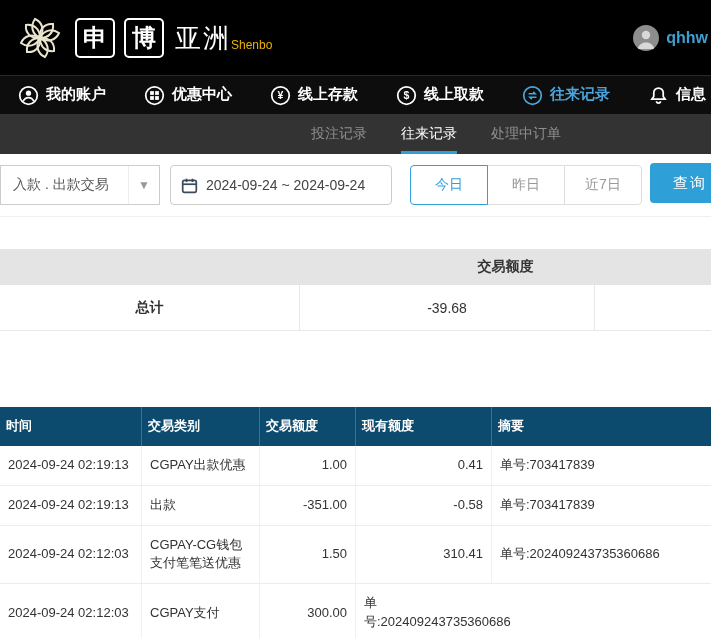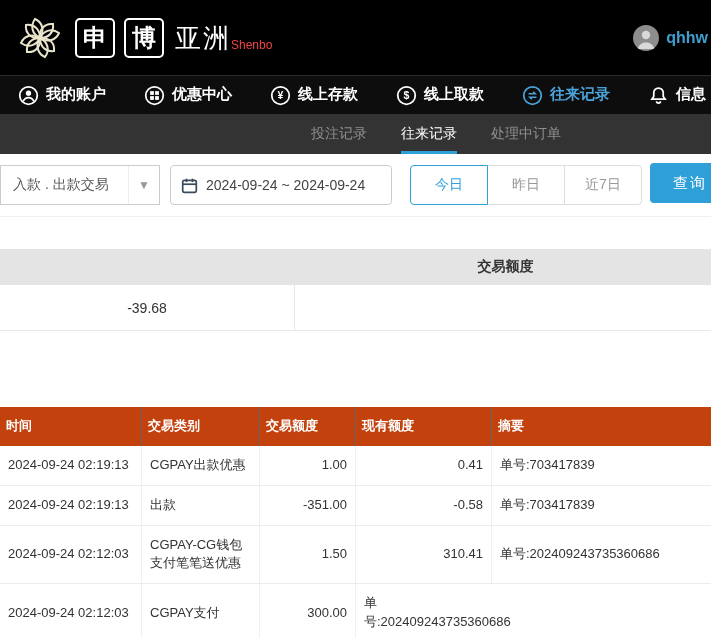--- a/index.html
+++ b/index.html
@@ -8,21 +8,21 @@
     font-family:"Liberation Sans","DejaVu Sans",sans-serif;color:#333;
   }
   
   .topbar{height:75px;background:#000;display:flex;align-items:center;padding:0 0 0 14px;box-sizing:border-box;}
   .logo-group{display:flex;align-items:center;gap:9px;}
   .logo-flower{width:52px;height:52px;}
   .logo-char{width:36px;height:36px;border:2px solid #fff;border-radius:5px;color:#fff;
     font-size:24px;font-weight:bold;display:flex;align-items:center;justify-content:center;}
   .logo-region{display:flex;flex-direction:row;align-items:flex-start;line-height:1;margin-left:2px;}
   .logo-region .region{color:#fff;font-size:26px;font-weight:500;letter-spacing:2px;}
-  .logo-region .sub{color:#ef4444;font-size:12px;align-self:flex-end;margin-top:2px;}
+  .logo-region .sub{color:#eab308;font-size:12px;align-self:flex-end;margin-top:2px;}
   .user-area{margin-left:auto;display:flex;align-items:center;gap:7px;padding-right:3px;}
   .avatar{width:26px;height:26px;border-radius:50%;background:#8d8d8d;display:flex;align-items:flex-end;justify-content:center;overflow:hidden;}
   .username{color:#3f9fd0;font-size:16px;font-weight:bold;white-space:nowrap;}
   
   .navbar{height:38px;background:#0d0d0d;border-top:1px solid #2a2a2a;display:flex;align-items:center;
     padding-left:18px;gap:38px;white-space:nowrap;overflow:hidden;}
   .nav-item{display:flex;align-items:flex-start;gap:7px;color:#fff;font-size:15px;font-weight:bold;cursor:pointer;flex:none;}
   .nav-item.active{color:#4aa4da;}
   .nav-ico{width:21px;height:21px;display:block;}
   
@@ -54,21 +54,21 @@
   .summary-header .sh-label{flex:1;text-align:center;}
   .summary-row{height:45px;display:flex;align-items:stretch;border-bottom:1px solid #e8e8e8;font-size:14px;}
   .summary-row .sr-label{width:300px;display:flex;align-items:center;justify-content:center;font-weight:bold;
     border-right:1px solid #e8e8e8;box-sizing:border-box;}
   .summary-row .sr-value{width:295px;display:flex;align-items:center;justify-content:center;
     border-right:1px solid #e8e8e8;box-sizing:border-box;}
   .summary-row .sr-pad{flex:1;}
   
   .datatable{margin-top:76px;font-size:13px;}
   .dt-row{display:grid;grid-template-columns:142px 118px 96px 136px 1fr;align-items:stretch;}
-  .dt-head{background:#c2410c;color:#fff;font-weight:bold;}
+  .dt-head{background:#0c4a6e;color:#fff;font-weight:bold;}
   .dt-head .dt-cell{padding:10px 6px;text-align:center;border-right:1px solid #656567;}
   .dt-head .dt-cell:last-child{border-right:none;}
   .dt-body .dt-row{border-bottom:1px solid #ececec;background:#fff;}
   .dt-cell{padding:10px 8px;box-sizing:border-box;display:flex;align-items:center;line-height:1.45;}
   .dt-body .dt-cell{border-right:1px solid #f0f0f0;color:#333;}
   .dt-body .dt-cell:last-child{border-right:none;}
   .c-time{justify-content:flex-start;}
   .c-type{justify-content:flex-start;}
   .c-amount,.c-balance{justify-content:flex-end;}
   .c-memo{justify-content:flex-start;}
@@ -185,20 +185,21 @@
   </div>
 </div>
 <button class="search-btn">查询</button>
 
 <div class="summary">
   <div class="summary-header">
     <div class="sh-spacer"></div>
     <div class="sh-label">交易额度</div>
   </div>
   <div class="summary-row">
+    <div class="sr-label">总计</div>
     <div class="sr-value">-39.68</div>
     <div class="sr-pad"></div>
   </div>
 </div>
 
 <div class="datatable">
   <div class="dt-row dt-head">
     <div class="dt-cell">时间</div>
     <div class="dt-cell">交易类别</div>
     <div class="dt-cell">交易额度</div>

